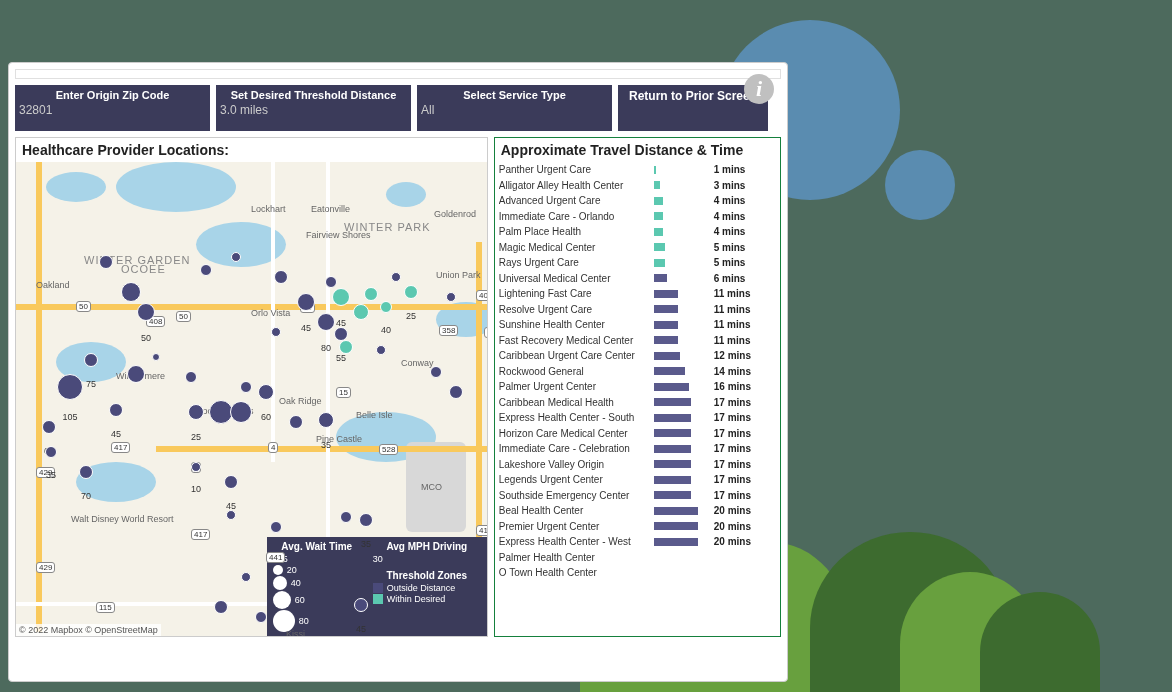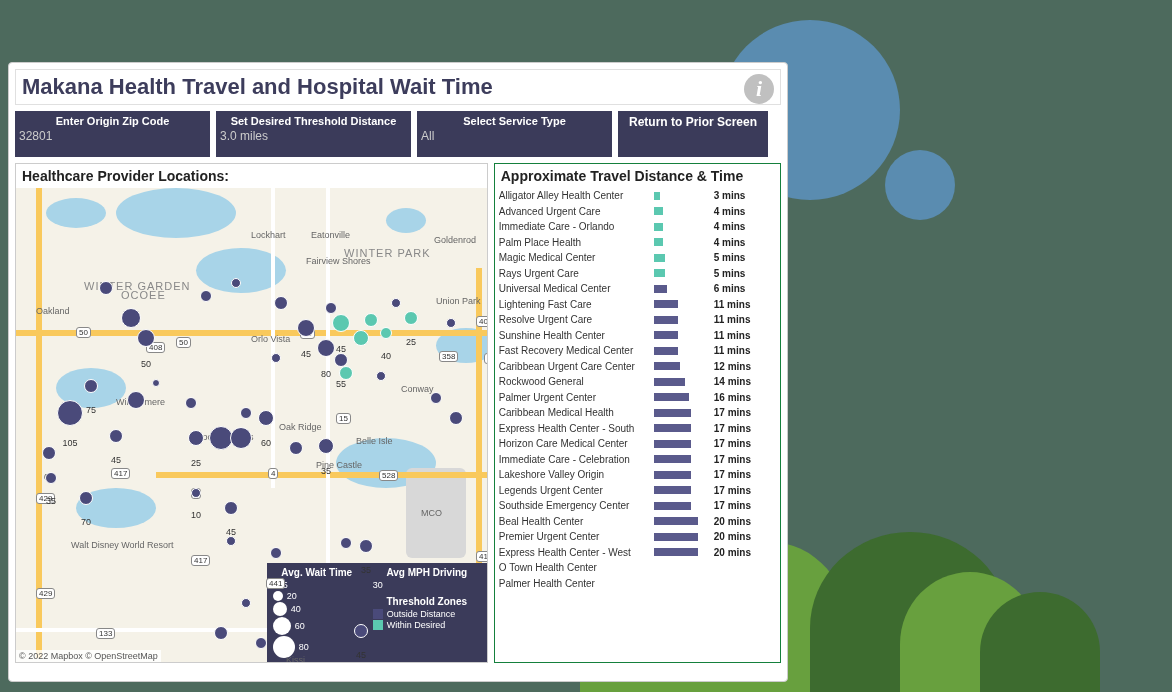--- a/index.html
+++ b/index.html
@@ -87,21 +87,20 @@
   <div class="bush light" style="width:120px;height:110px;left:0px;bottom:0;"></div>
   <div class="bush light" style="width:160px;height:150px;left:110px;bottom:0;"></div>
   <div class="bush dark" style="width:200px;height:160px;left:230px;bottom:0;"></div>
   <div class="bush light" style="width:140px;height:120px;left:320px;bottom:0;"></div>
   <div class="bush dark" style="width:120px;height:100px;left:400px;bottom:0;"></div>
 </div>
 
 <div class="panel">
 
   <div class="title-row">
-    <div class="title">Makana Health Travel and Hospital Wait Time</div>
     <div class="info-icon">i</div>
   </div>
 
   <div class="controls-row">
     <div class="control-box wide">
       <div class="control-label">Enter Origin Zip Code</div>
       <div class="control-value">32801</div>
     </div>
     <div class="control-box wide">
       <div class="control-label">Set Desired Threshold Distance</div>
@@ -211,21 +210,21 @@
           <div style="position: absolute; left: 20px; top: 305px; font-size: 8px; background: rgb(255, 255, 255); border: 1px solid rgb(136, 136, 136); border-radius: 3px; padding: 0px 2px; color: rgb(51, 51, 51);">429</div>
           <div style="position: absolute; left: 20px; top: 400px; font-size: 8px; background: rgb(255, 255, 255); border: 1px solid rgb(136, 136, 136); border-radius: 3px; padding: 0px 2px; color: rgb(51, 51, 51);">429</div>
           <div style="position: absolute; left: 130px; top: 154px; font-size: 8px; background: rgb(255, 255, 255); border: 1px solid rgb(136, 136, 136); border-radius: 3px; padding: 0px 2px; color: rgb(51, 51, 51);">408</div>
           <div style="position: absolute; left: 460px; top: 128px; font-size: 8px; background: rgb(255, 255, 255); border: 1px solid rgb(136, 136, 136); border-radius: 3px; padding: 0px 2px; color: rgb(51, 51, 51);">408</div>
           <div style="position: absolute; left: 423px; top: 163px; font-size: 8px; background: rgb(255, 255, 255); border: 1px solid rgb(136, 136, 136); border-radius: 3px; padding: 0px 2px; color: rgb(51, 51, 51);">358</div>
           <div style="position: absolute; left: 468px; top: 165px; font-size: 8px; background: rgb(255, 255, 255); border: 1px solid rgb(136, 136, 136); border-radius: 3px; padding: 0px 2px; color: rgb(51, 51, 51);">417</div>
           <div style="position: absolute; left: 460px; top: 363px; font-size: 8px; background: rgb(255, 255, 255); border: 1px solid rgb(136, 136, 136); border-radius: 3px; padding: 0px 2px; color: rgb(51, 51, 51);">417</div>
           <div style="position: absolute; left: 175px; top: 367px; font-size: 8px; background: rgb(255, 255, 255); border: 1px solid rgb(136, 136, 136); border-radius: 3px; padding: 0px 2px; color: rgb(51, 51, 51);">417</div>
           <div style="position: absolute; left: 95px; top: 280px; font-size: 8px; background: rgb(255, 255, 255); border: 1px solid rgb(136, 136, 136); border-radius: 3px; padding: 0px 2px; color: rgb(51, 51, 51);">417</div>
           <div style="position: absolute; left: 363px; top: 282px; font-size: 8px; background: rgb(255, 255, 255); border: 1px solid rgb(136, 136, 136); border-radius: 3px; padding: 0px 2px; color: rgb(51, 51, 51);">528</div>
-          <div style="position: absolute; left: 80px; top: 440px; font-size: 8px; background: rgb(255, 255, 255); border: 1px solid rgb(136, 136, 136); border-radius: 3px; padding: 0px 2px; color: rgb(51, 51, 51);">133</div>
+          <div style="position: absolute; left: 80px; top: 440px; font-size: 8px; background: rgb(255, 255, 255); border: 1px solid rgb(136, 136, 136); border-radius: 3px; padding: 0px 2px; color: rgb(51, 51, 51);">115</div>
           <div style="position: absolute; left: 252px; top: 280px; font-size: 8px; background: rgb(255, 255, 255); border: 1px solid rgb(136, 136, 136); border-radius: 3px; padding: 0px 2px; color: rgb(51, 51, 51);">4</div>
           <div style="position: absolute; left: 175px; top: 300px; font-size: 8px; background: rgb(255, 255, 255); border: 1px solid rgb(136, 136, 136); border-radius: 3px; padding: 0px 2px; color: rgb(51, 51, 51);">4</div>
           <div style="position: absolute; left: 250px; top: 390px; font-size: 8px; background: rgb(255, 255, 255); border: 1px solid rgb(136, 136, 136); border-radius: 3px; padding: 0px 2px; color: rgb(51, 51, 51);">441</div>
           <div style="position: absolute; left: 320px; top: 225px; font-size: 8px; background: rgb(255, 255, 255); border: 1px solid rgb(136, 136, 136); border-radius: 3px; padding: 0px 2px; color: rgb(51, 51, 51);">15</div>
           <div class="marker within" style="left: 325px; top: 135px; width: 18px; height: 18px;"></div>
           <div class="marker-label" style="left: 325px; top: 144px;">45</div>
           <div class="marker within" style="left: 345px; top: 150px; width: 16px; height: 16px;"></div>
           <div class="marker within" style="left: 355px; top: 132px; width: 14px; height: 14px;"></div>
           <div class="marker within" style="left: 370px; top: 145px; width: 12px; height: 12px;"></div>
           <div class="marker-label" style="left: 370px; top: 151px;">40</div>
@@ -291,20 +290,27 @@
           <div class="marker" style="left: 245px; top: 455px; width: 12px; height: 12px;"></div>
           <div class="marker" style="left: 345px; top: 443px; width: 14px; height: 14px;"></div>
           <div class="marker-label" style="left: 345px; top: 450px;">45</div>
         </div>
     </div>
 
     <div class="table-col">
       <div class="section-title">Approximate Travel Distance &amp; Time</div>
       <div class="table-area" id="table-area">
           <div class="table-row">
+            <div class="provider-name">Panther Urgent Care</div>
+            <div class="bar-cell">
+              <div class="bar within" style="width: 2.2px;"></div>
+            </div>
+            <div class="time-cell">1 mins</div>
+          </div>
+          <div class="table-row">
             <div class="provider-name">Alligator Alley Health Center</div>
             <div class="bar-cell">
               <div class="bar within" style="width: 6.6px;"></div>
             </div>
             <div class="time-cell">3 mins</div>
           </div>
           <div class="table-row">
             <div class="provider-name">Advanced Urgent Care</div>
             <div class="bar-cell">
               <div class="bar within" style="width: 8.8px;"></div>
@@ -457,28 +463,28 @@
               <div class="bar outside" style="width: 44px;"></div>
             </div>
             <div class="time-cell">20 mins</div>
           </div>
           <div class="table-row">
             <div class="provider-name">Express Health Center - West</div>
             <div class="bar-cell">
               <div class="bar outside" style="width: 44px;"></div>
             </div>
             <div class="time-cell">20 mins</div>
+          </div>
+          <div class="table-row">
+            <div class="provider-name">Palmer Health Center</div>
+            <div class="bar-cell"></div>
+            <div class="time-cell"></div>
           </div>
           <div class="table-row">
             <div class="provider-name">O Town Health Center</div>
             <div class="bar-cell"></div>
             <div class="time-cell"></div>
           </div>
-          <div class="table-row">
-            <div class="provider-name">Palmer Health Center</div>
-            <div class="bar-cell"></div>
-            <div class="time-cell"></div>
-          </div>
         </div>
     </div>
   </div>
 
 </div>
 
 </body></html>

